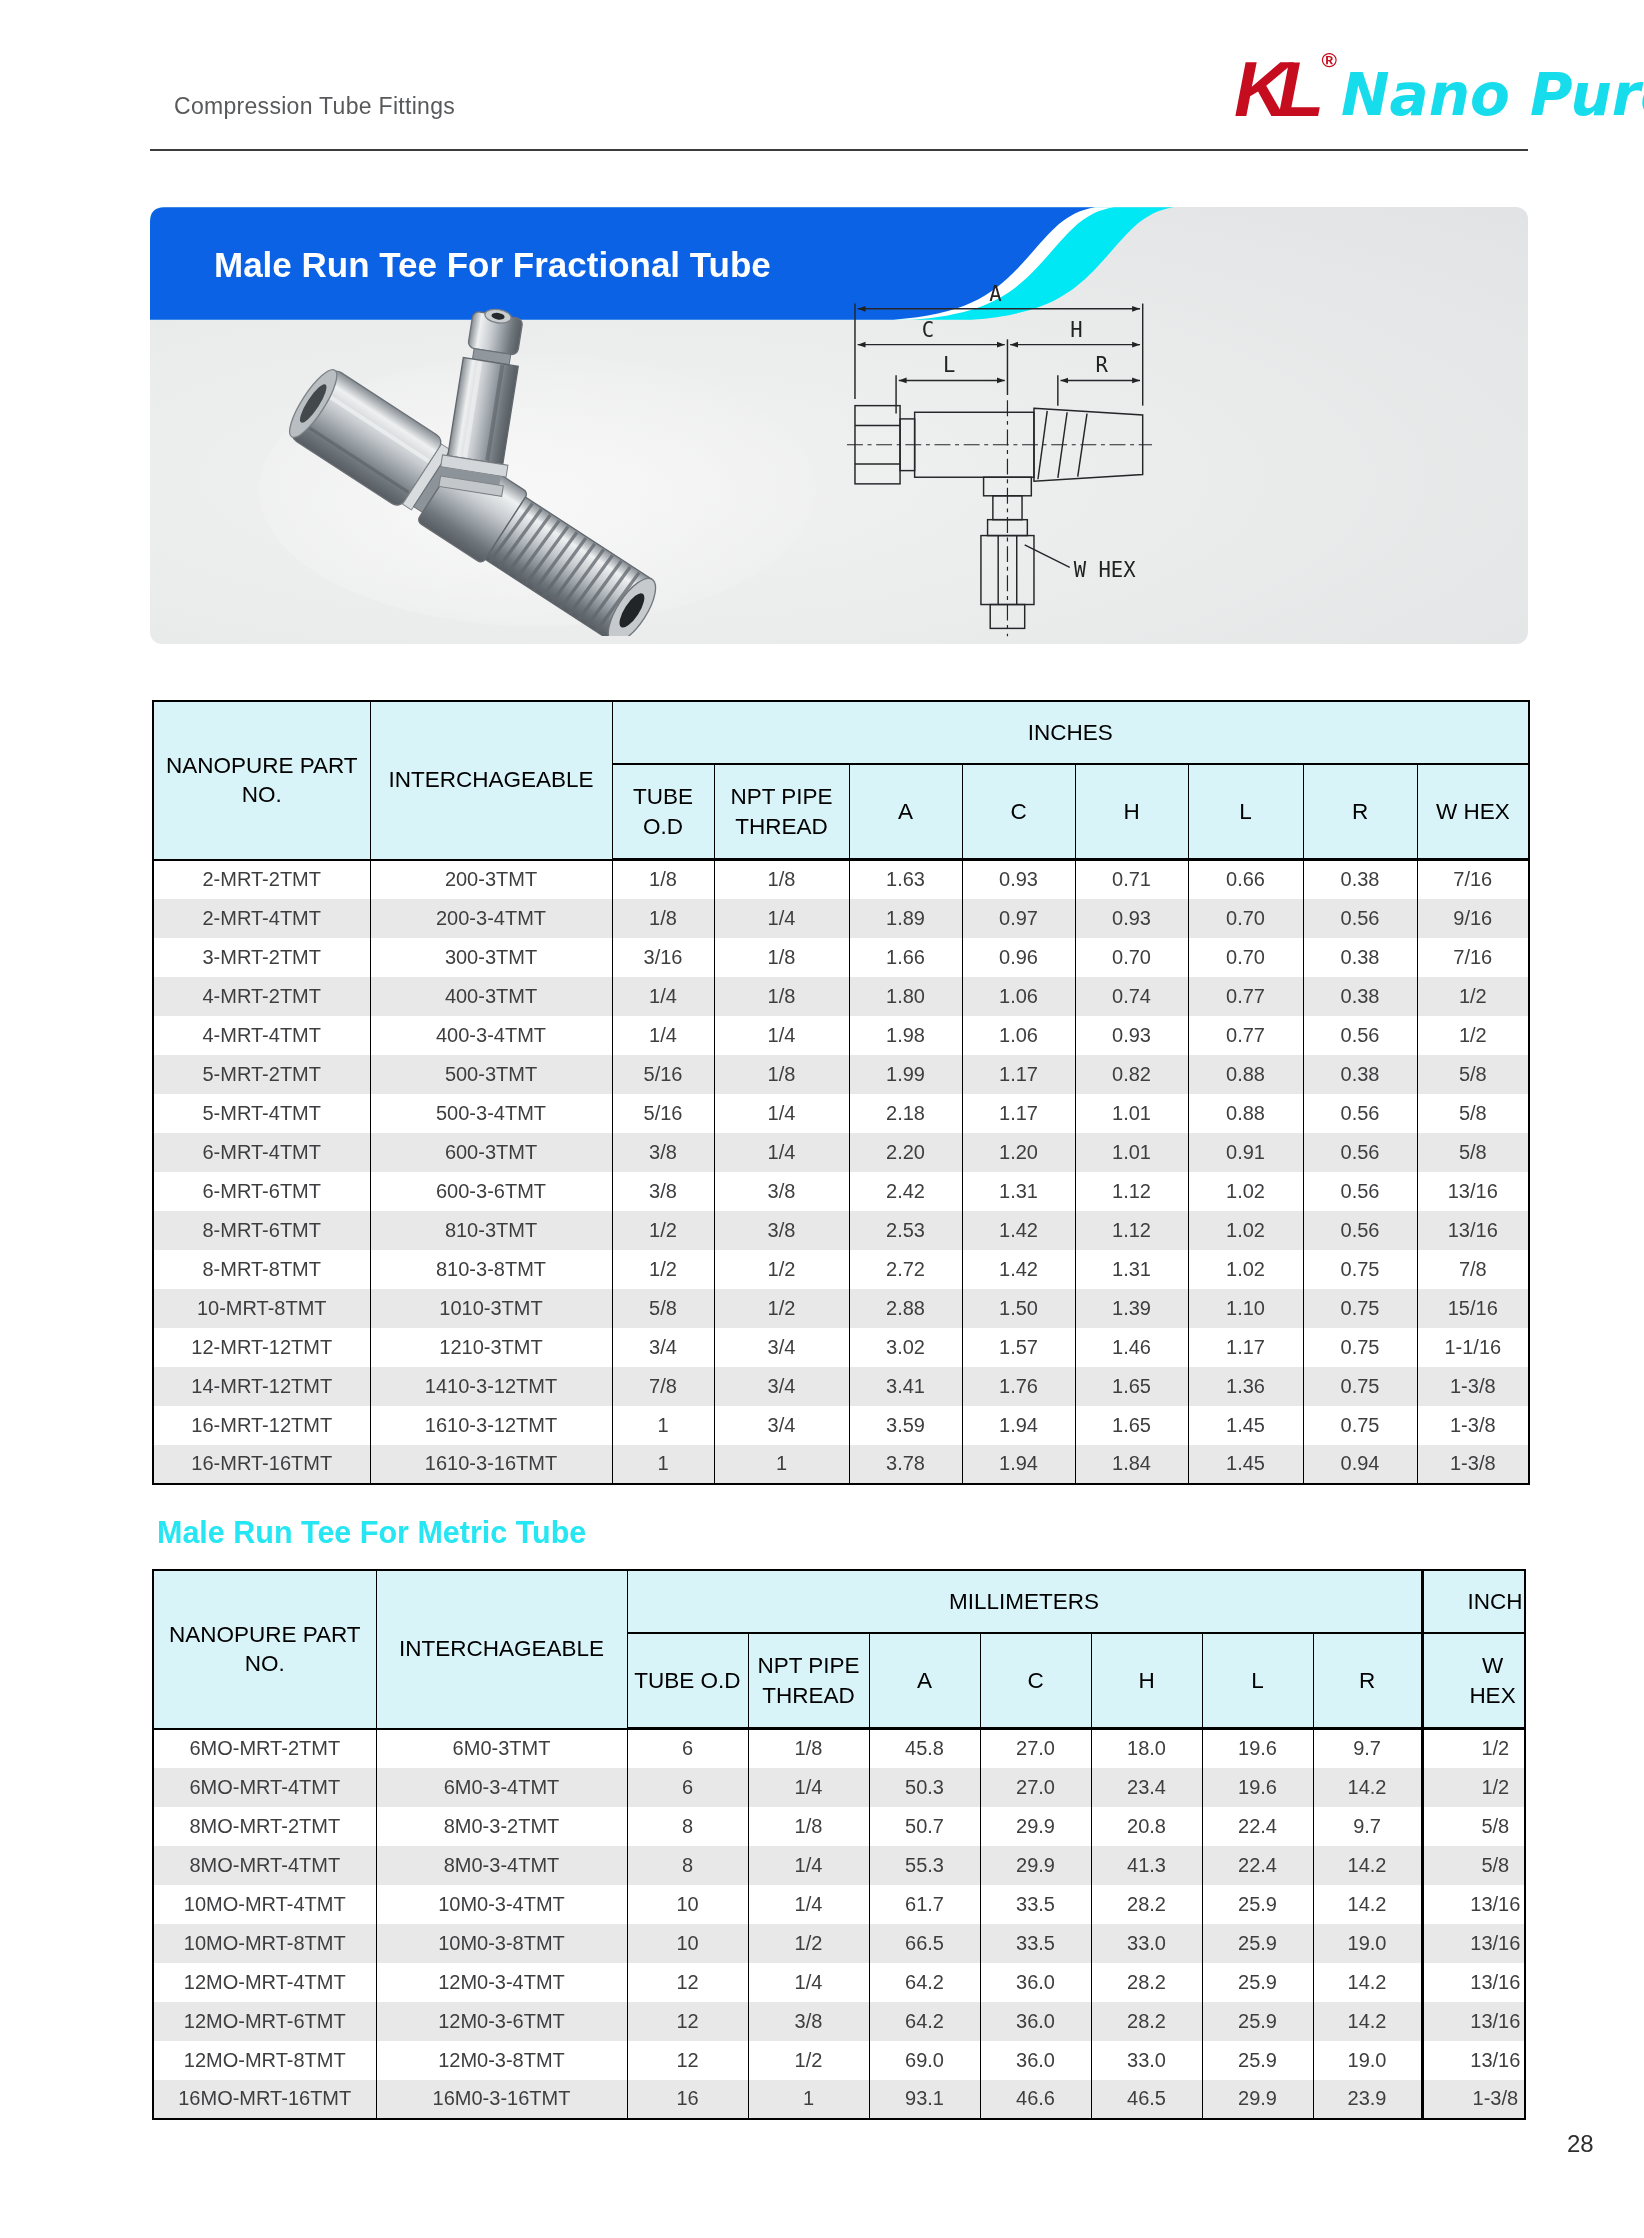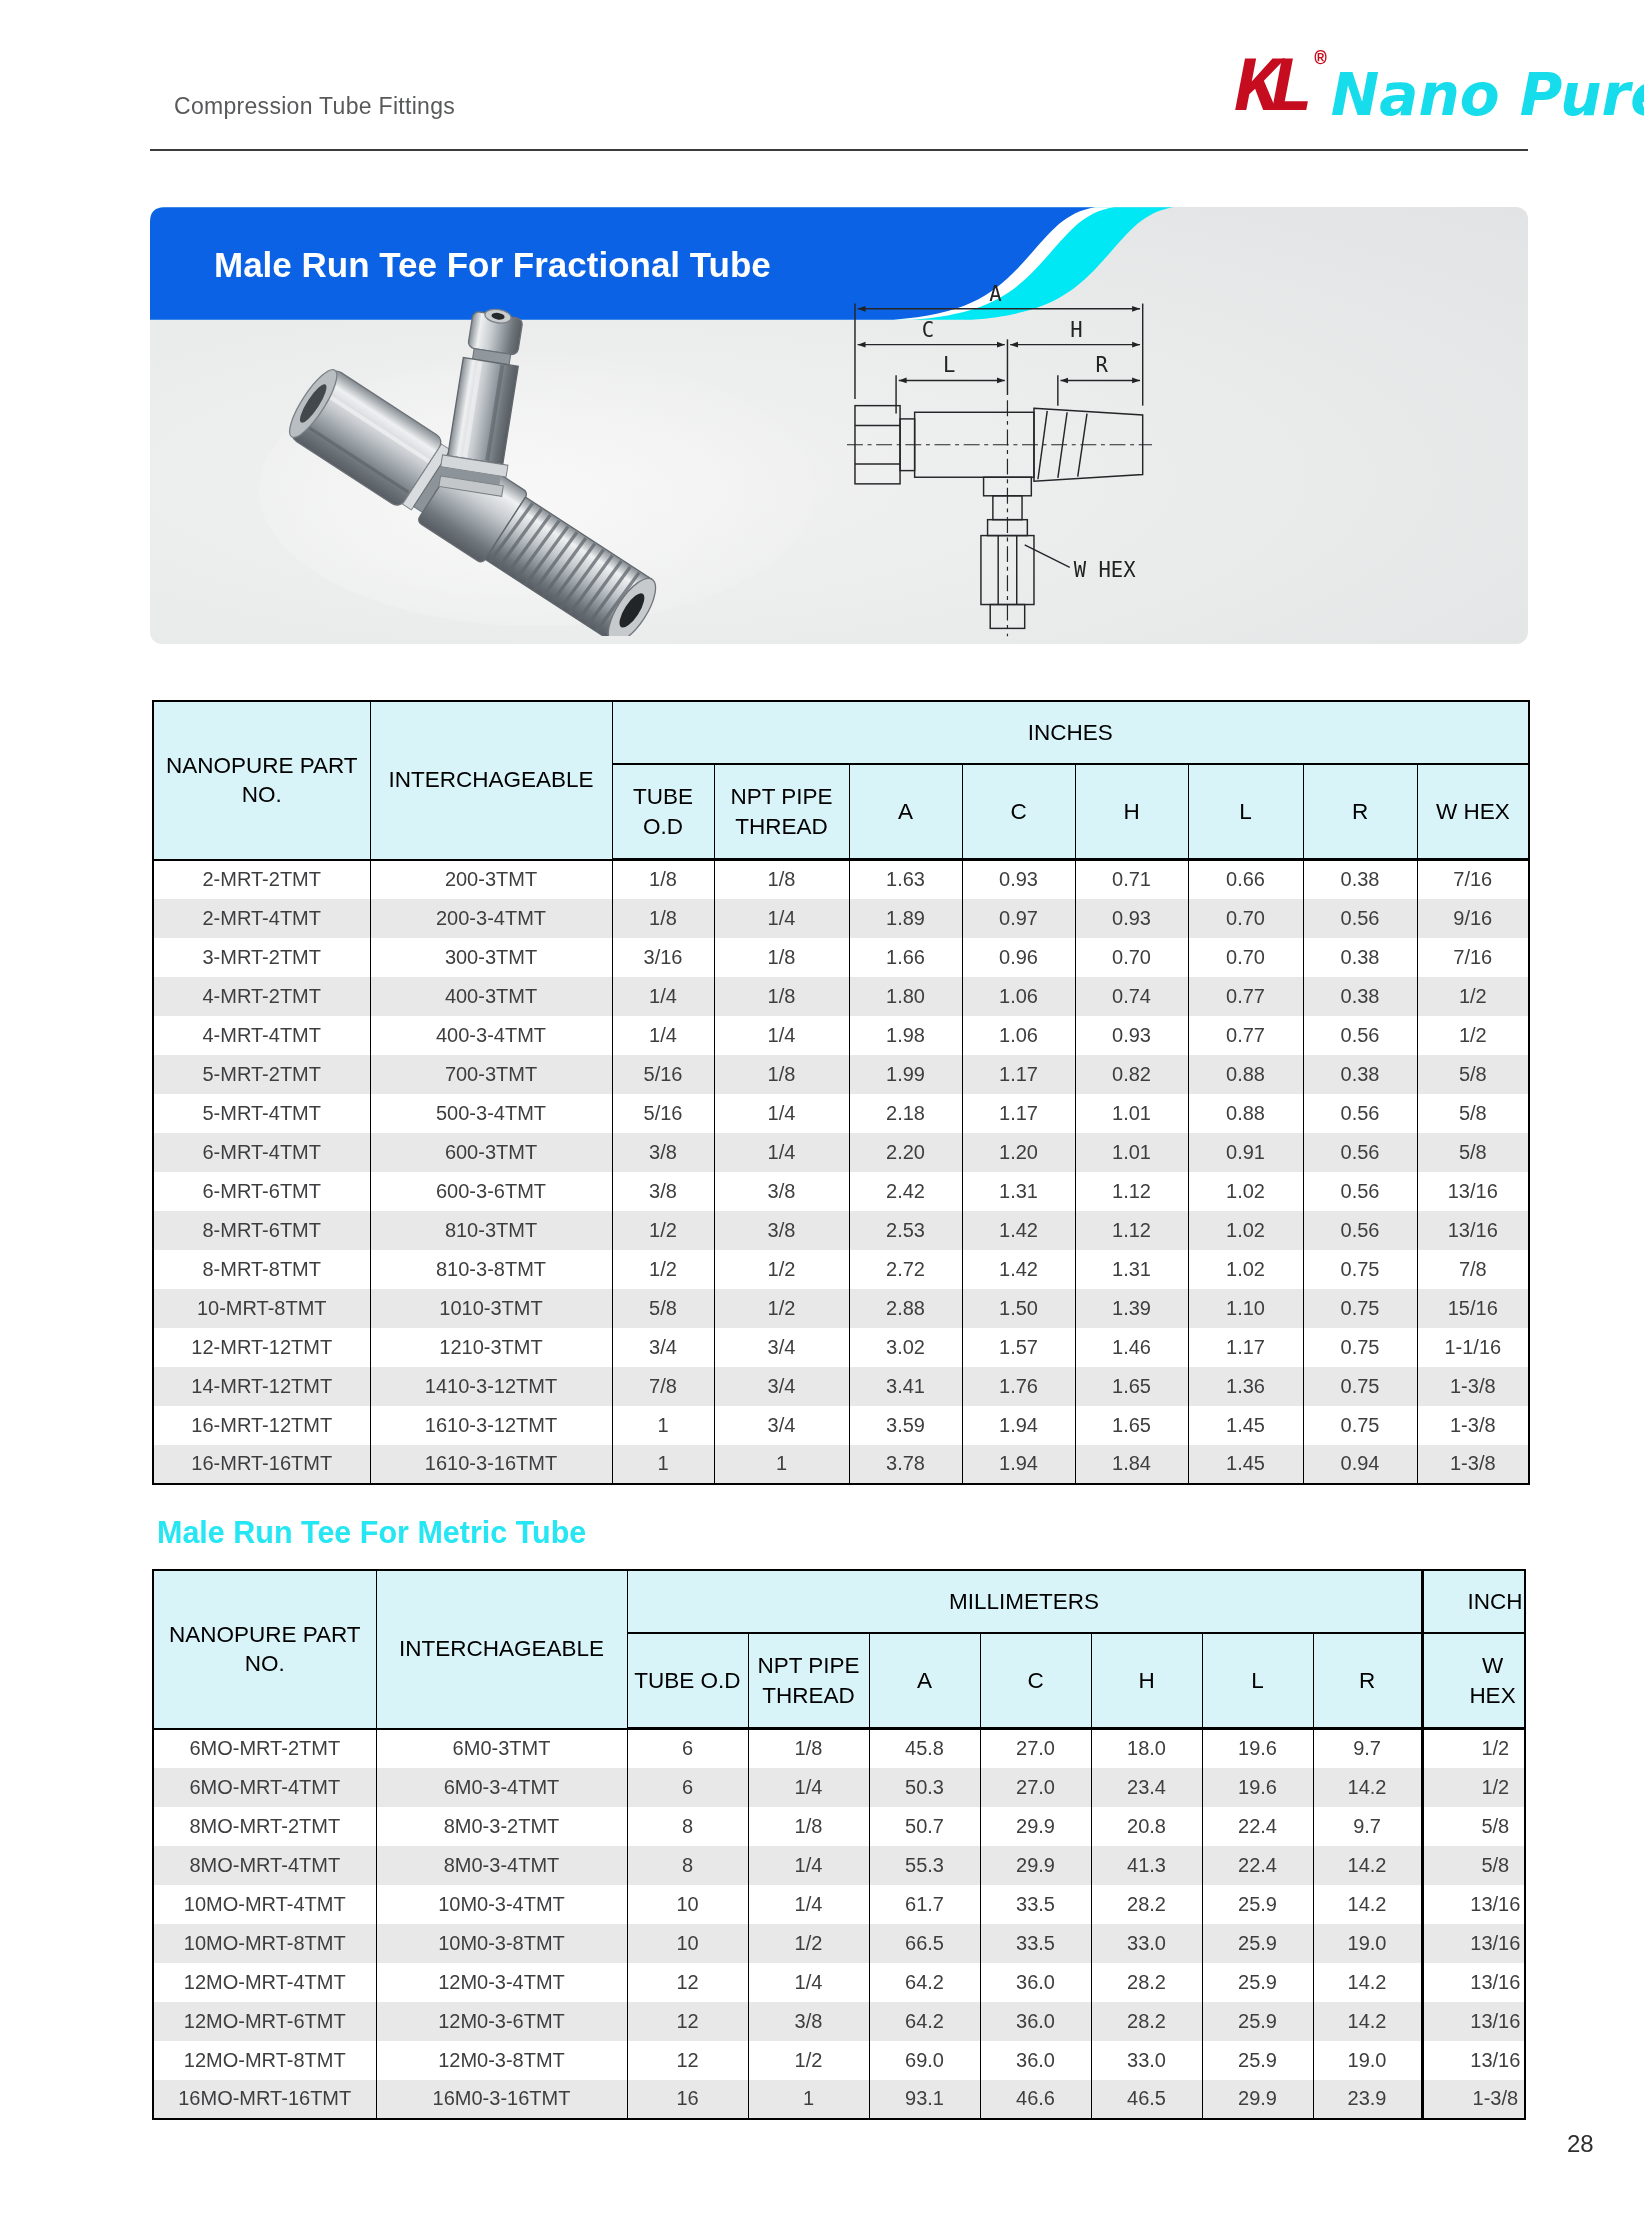--- a/index.html
+++ b/index.html
@@ -4,21 +4,21 @@
 <style>
   html,body{margin:0;padding:0;}
   body{
     width:1644px;height:2239px;position:relative;background:#ffffff;
     font-family:"Liberation Sans", sans-serif;overflow:hidden;
   }
   
   .doc-category{position:absolute;left:150px;top:93px;font-size:23px;color:#58595b;letter-spacing:0.3px;margin-left:24px;}
   .header-rule{position:absolute;left:150px;top:149px;width:1378px;height:2px;background:#3c3c3c;}
   .logo{position:absolute;top:58px;left:1234px;display:flex;align-items:flex-end;}
-  .logo-mark{font-family:Liberation Mono, monospace;font-style:italic;font-weight:bold;font-size:77px;
+  .logo-mark{font-family:Liberation Sans, sans-serif;font-style:italic;font-weight:bold;font-size:77px;
     color:#c60d1f;letter-spacing:-0.16em;line-height:.82;position:relative;padding-right:29px;}
   .logo-reg{position:absolute;top:-6.6px;right:4px;font-size:21px;letter-spacing:0;font-style:normal;color:#c60d1f;}
   .logo-name{font-family:"DejaVu Sans",sans-serif;font-style:italic;font-weight:bold;font-size:58px;
     color:#17dcec;line-height:.88;white-space:nowrap;}
   
   .hero{position:absolute;left:150px;top:207px;width:1378px;height:437px;border-radius:12px;overflow:hidden;
     background:radial-gradient(ellipse at 32% 62%, #f2f2f2 0%, #eaebeb 48%, #e2e3e4 100%);}
   .banner-svg{position:absolute;left:0;top:0;display:block;}
   .banner-title{position:absolute;left:64px;top:38px;font-size:35px;font-weight:bold;color:#ffffff;white-space:nowrap;}
   .product-photo{position:absolute;left:109px;top:98px;}
@@ -260,21 +260,21 @@
         <td>1/4</td>
         <td>1.98</td>
         <td>1.06</td>
         <td>0.93</td>
         <td>0.77</td>
         <td>0.56</td>
         <td>1/2</td>
       </tr>
       <tr>
         <td>5-MRT-2TMT</td>
-        <td>700-3TMT</td>
+        <td>500-3TMT</td>
         <td>5/16</td>
         <td>1/8</td>
         <td>1.99</td>
         <td>1.17</td>
         <td>0.82</td>
         <td>0.88</td>
         <td>0.38</td>
         <td>5/8</td>
       </tr>
       <tr>

